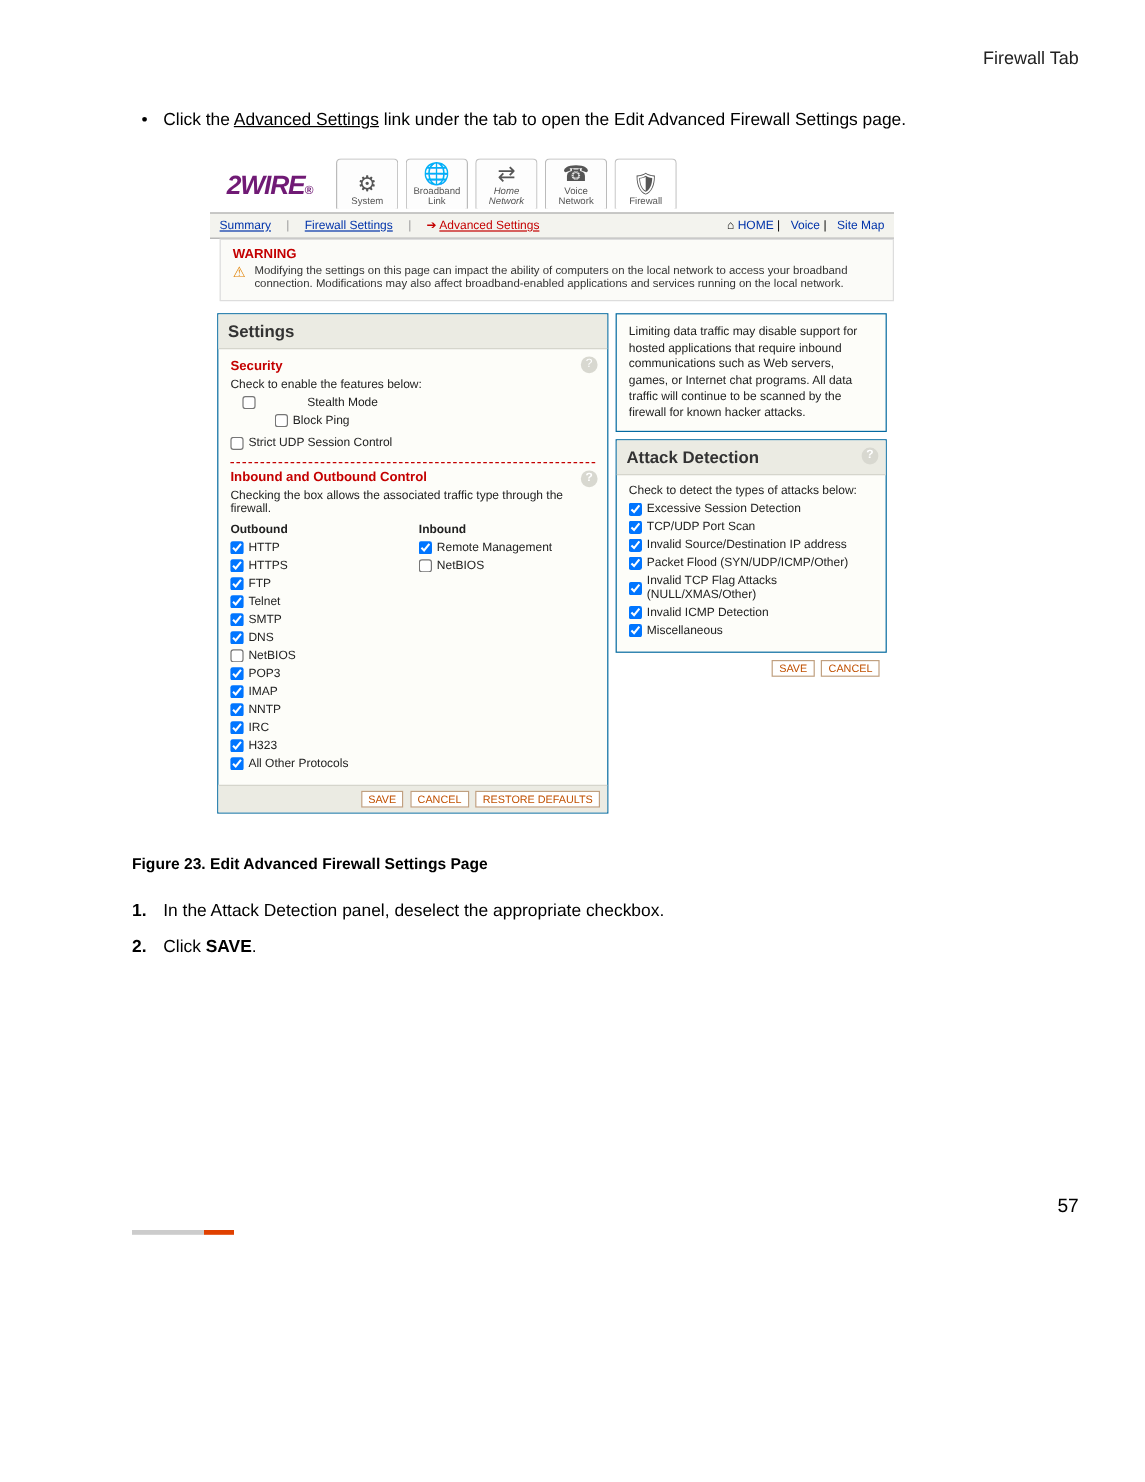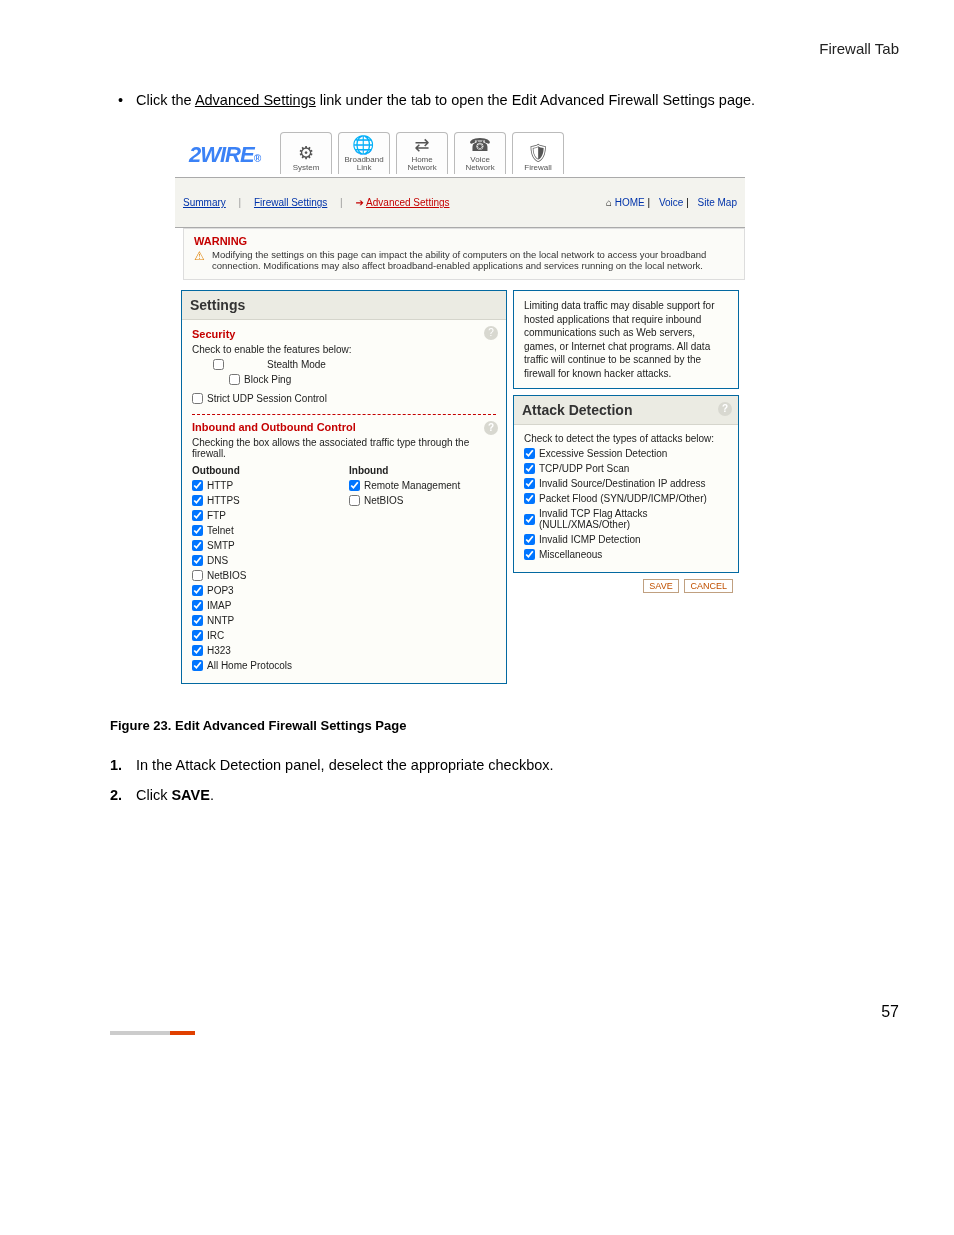--- a/index.html
+++ b/index.html
@@ -2,47 +2,47 @@
 <html><head>
 <meta charset="utf-8">
 <style>
 body { font-family: Arial, Helvetica, sans-serif; margin:0; padding:40px 55px 40px 110px; font-size:14px; color:#000; width:954px; box-sizing:border-box; background:#fff;}
 .page-header { text-align:right; font-size:15px; margin-bottom:35px; color:#222;}
 .bullet-line { margin:0 0 18px 8px; font-size:14.5px;}
 .bullet-line .bullet{display:inline-block; width:14px;}
 .underline{text-decoration:underline;}
 .screenshot{border:0; margin:10px 0 0 65px; width:570px; font-size:10px;}
 .ss-top{display:flex; align-items:flex-end; padding:6px 0 3px 0;}
-.logo{font-family:Arial; font-weight:900; font-size:22px; color:#3b82f6; letter-spacing:-1px; padding:0 20px 6px 14px; font-style:italic;}
+.logo{font-family:Arial; font-weight:900; font-size:22px; color:#701a75; letter-spacing:-1px; padding:0 20px 6px 14px; font-style:italic;}
 .tab-row{display:flex; gap:6px;}
 .tab{border:1px solid #bbb; border-bottom:none; border-radius:4px 4px 0 0; width:52px; height:42px; display:flex; flex-direction:column; align-items:center; justify-content:flex-end; font-size:8px; color:#555; padding-bottom:2px; box-sizing:border-box; background:#fdfdfd;}
 .tab .ico{font-size:18px; line-height:18px; margin-bottom:2px;}
 .tab.sel{background:#fff;}
-.subtab-row{display:flex; justify-content:space-between; align-items:center; border-top:1px solid #aaa; border-bottom:1px solid #aaa; background:#f3f3ee; padding:19px 8px; font-size:10px;}
+.subtab-row{display:flex; justify-content:space-between; align-items:center; border-top:1px solid #aaa; border-bottom:1px solid #aaa; background:#f3f3ee; padding:4px 8px; font-size:10px;}
 .subtab-row a{color:#0033aa; text-decoration:underline; margin-right:10px;}
 .subtab-row .sep{color:#999; margin-right:10px;}
 .subtab-row .adv{color:#c40000;}
 .subtab-row .right a{margin:0 0 0 6px; color:#0033aa; text-decoration:none;}
 .subtab-row .right .home::before{content:"⌂ "; color:#000;}
 .page-title{font-family:Arial; font-size:18px; font-weight:bold; color:#002255; padding:8px 0 4px 12px;}
 .warning-box{border:1px solid #ddd; margin:0 0 10px 8px; background:#fbfbf8;}
 .warning-head{color:#c40000; font-weight:bold; padding:6px 10px 2px 10px; font-size:11px;}
 .warning-body{padding:0 10px 8px 28px; font-size:9.5px; color:#333; position:relative;}
 .warning-body::before{content:"⚠"; position:absolute; left:10px; top:0; color:#e08000; font-size:12px;}
 .two-col{display:flex; gap:6px; margin:0 6px;}
 .col-left{flex:0 0 326px;}
 .col-right{flex:1;}
 .panel{border:1px solid #0369a1; background:#fdfdf9; margin-bottom:6px;}
 .panel-head{background:#ebebe3; font-size:14px; color:#333; font-weight:bold; padding:6px 8px; border-bottom:1px solid #d5d5cc; position:relative;}
 .panel-head .help{position:absolute; right:6px; top:6px; width:14px; height:14px; border-radius:50%; background:#d8d8d0; color:#fff; font-size:10px; text-align:center; line-height:14px;}
 .panel-body{padding:8px 10px; font-size:10px; color:#222;}
 .sec-head{color:#c40000; font-weight:bold; font-size:11px; margin-bottom:4px;}
 .chk-row{margin:4px 0; display:flex; align-items:center; gap:4px;}
 .chk-row input{margin:0; width:11px; height:11px;}
-.indent1{margin-left:21px;gap:43px;}
+.indent1{margin-left:10px;gap:43px;}
 .indent2{margin-left:37px;}
 .dashed{border-top:1px dashed #c40000; margin:10px 0 6px 0;}
 .io-head{color:#c40000; font-weight:bold; font-size:11px; position:relative;}
 .io-head .help{position:absolute; right:-2px; top:0; width:14px; height:14px; border-radius:50%; background:#d8d8d0; color:#fff; font-size:10px; text-align:center; line-height:14px;}
 .two-sub{display:flex; gap:10px; margin-top:6px;}
 .two-sub>div{flex:1;}
 .colhead{font-weight:bold; font-size:10px; margin-bottom:4px;}
 .btn-row{background:#ebebe3; border-top:1px solid #d5d5cc; padding:4px 6px; text-align:right;}
 .btn{display:inline-block; border:1px solid #c0a080; background:#fff; color:#c05000; font-size:9px; padding:2px 6px; margin-left:3px; cursor:pointer;}
 .btn.small{padding:1px 5px;}
@@ -71,21 +71,21 @@
         <div class="tab">
           <div class="ico">⚙</div>
           <div style="text-align:center;line-height:1;">System</div>
         </div>
         <div class="tab">
           <div class="ico">🌐</div>
           <div style="text-align:center;line-height:1;">Broadband Link</div>
         </div>
         <div class="tab">
           <div class="ico">⇄</div>
-          <div style="text-align:center;line-height:1;">Home Network</div>
+          <div style="text-align:center;line-height:1;font-style:italic;">Home Network</div>
         </div>
         <div class="tab">
           <div class="ico">☎</div>
           <div style="text-align:center;line-height:1;">Voice Network</div>
         </div>
         <div class="tab sel">
           <div class="ico">🛡</div>
           <div style="text-align:center;line-height:1;">Firewall</div>
         </div>
       </div>
@@ -180,38 +180,43 @@
                   <div class="chk-row">
                     <input type="checkbox" checked="" style="">
                     <span>IRC</span>
                   </div>
                   <div class="chk-row">
                     <input type="checkbox" checked="" style="">
                     <span>H323</span>
                   </div>
                   <div class="chk-row">
                     <input type="checkbox" checked="" style="">
-                    <span>All Home Protocols</span>
+                    <span>All Other Protocols</span>
                   </div>
                 </div>
             </div>
             <div>
               <div class="colhead">Inbound</div>
               <div id="inbound-list">
                   <div class="chk-row">
                     <input type="checkbox" checked="" style="">
                     <span>Remote Management</span>
                   </div>
                   <div class="chk-row">
                     <input type="checkbox" style="">
                     <span>NetBIOS</span>
                   </div>
                 </div>
             </div>
           </div>
+        </div>
+        <div class="btn-row">
+          <span class="btn small">SAVE</span>
+          <span class="btn small">CANCEL</span>
+          <span class="btn small">RESTORE DEFAULTS</span>
         </div>
       </div>
     </div>
     <div class="col-right">
       <div class="panel">
         <div class="panel-body instr-text">Limiting data traffic may disable support for hosted applications that require inbound communications such as Web servers, games, or Internet chat programs. All data traffic will continue to be scanned by the firewall for known hacker attacks.</div>
       </div>
       <div class="panel">
         <div class="panel-head"><span>Attack Detection</span><span class="help">?</span></div>
         <div class="panel-body">

